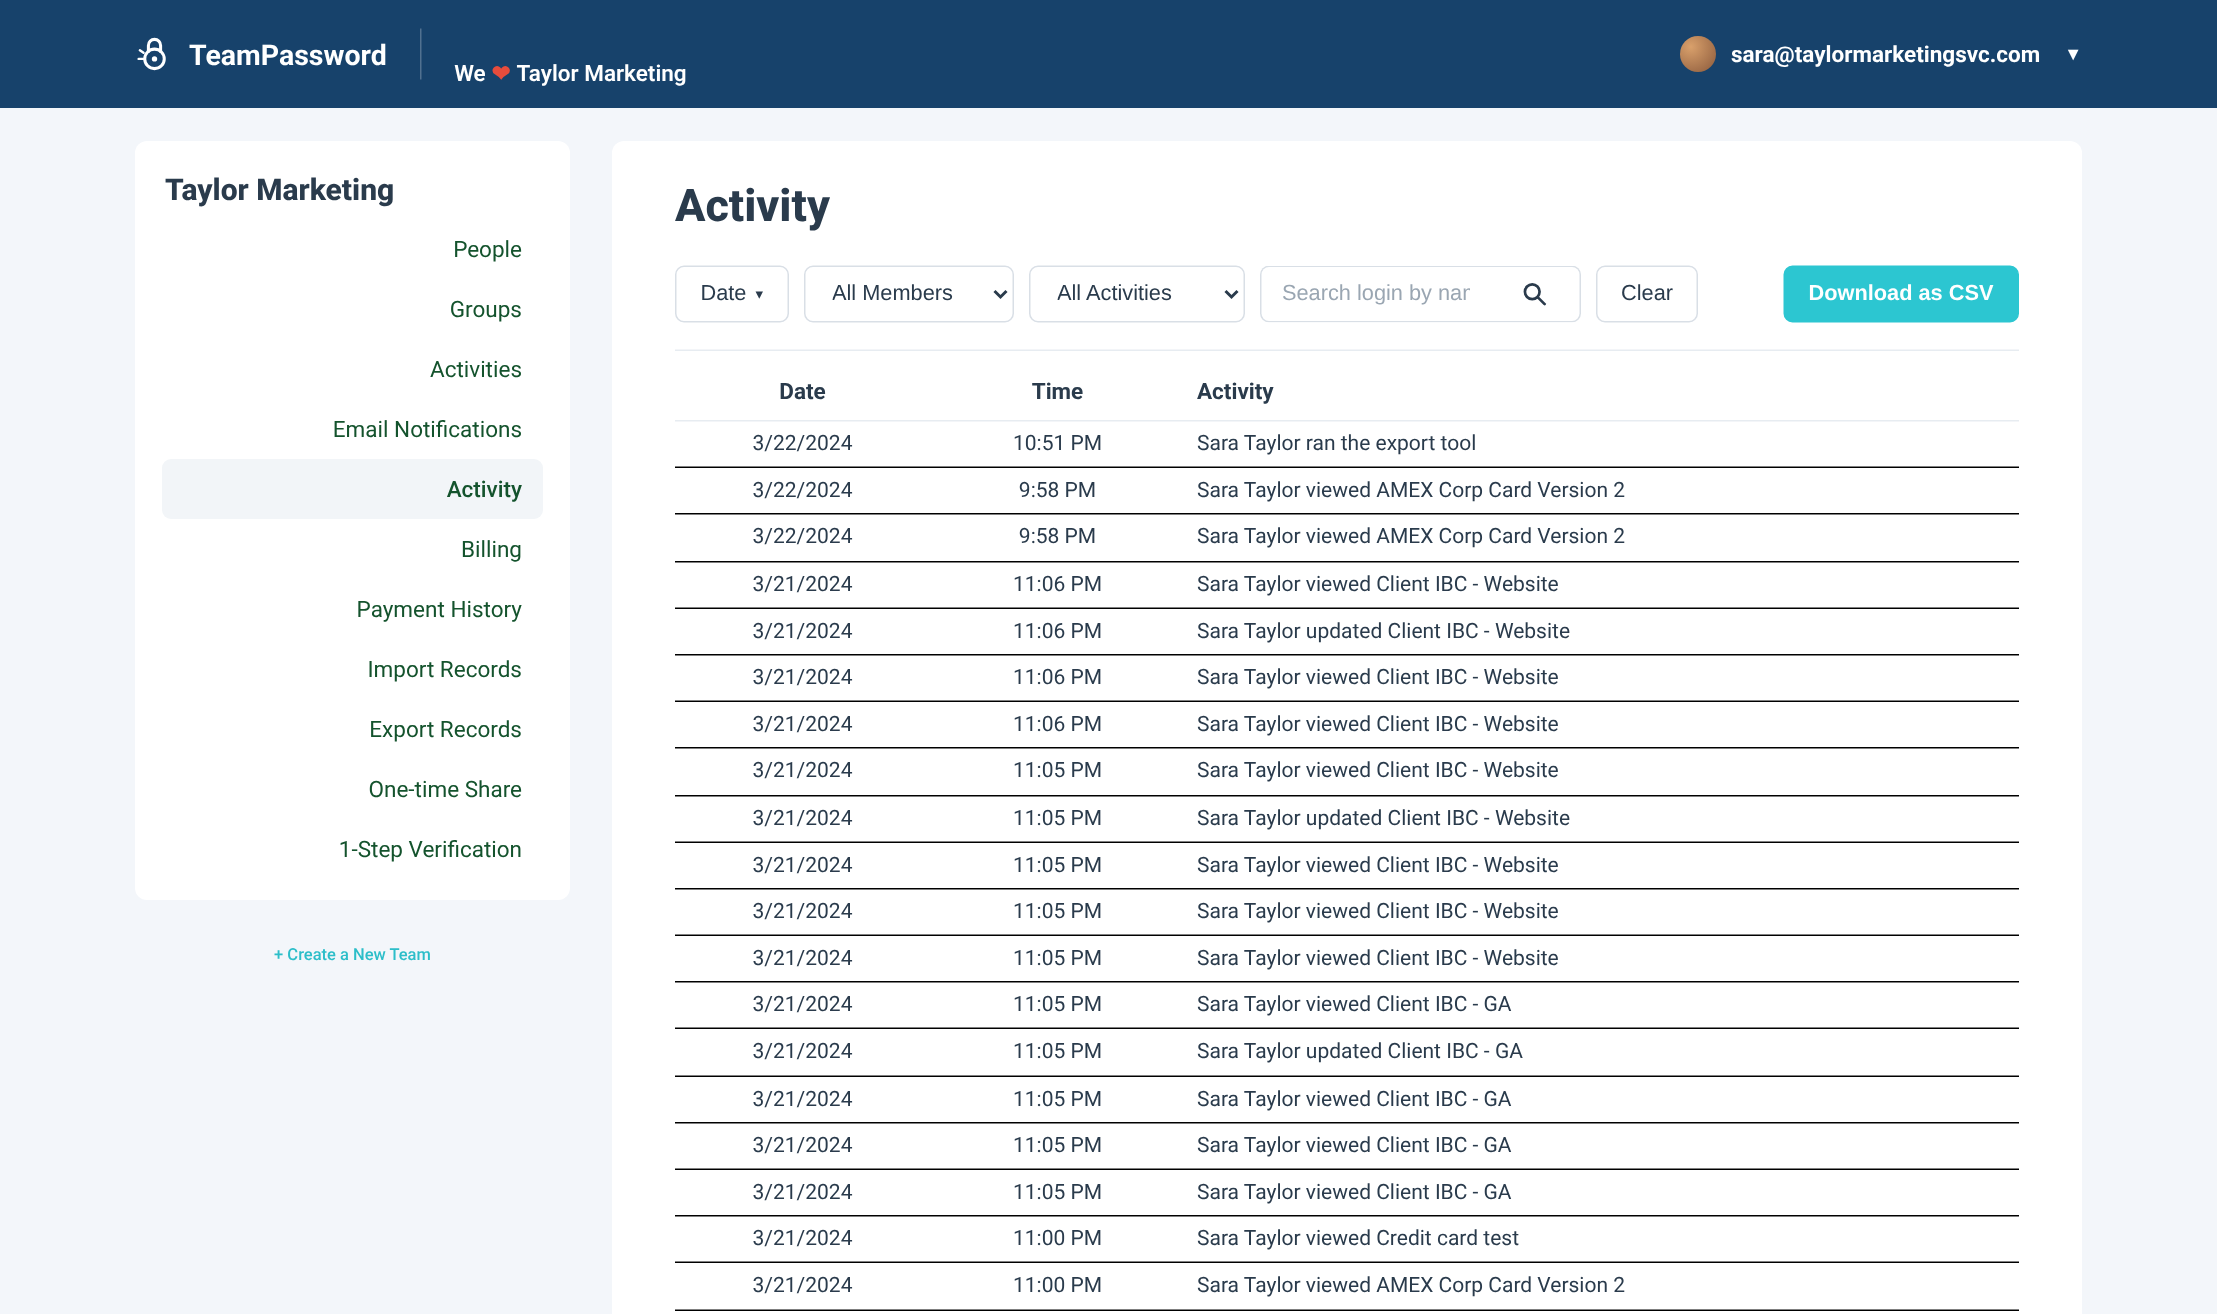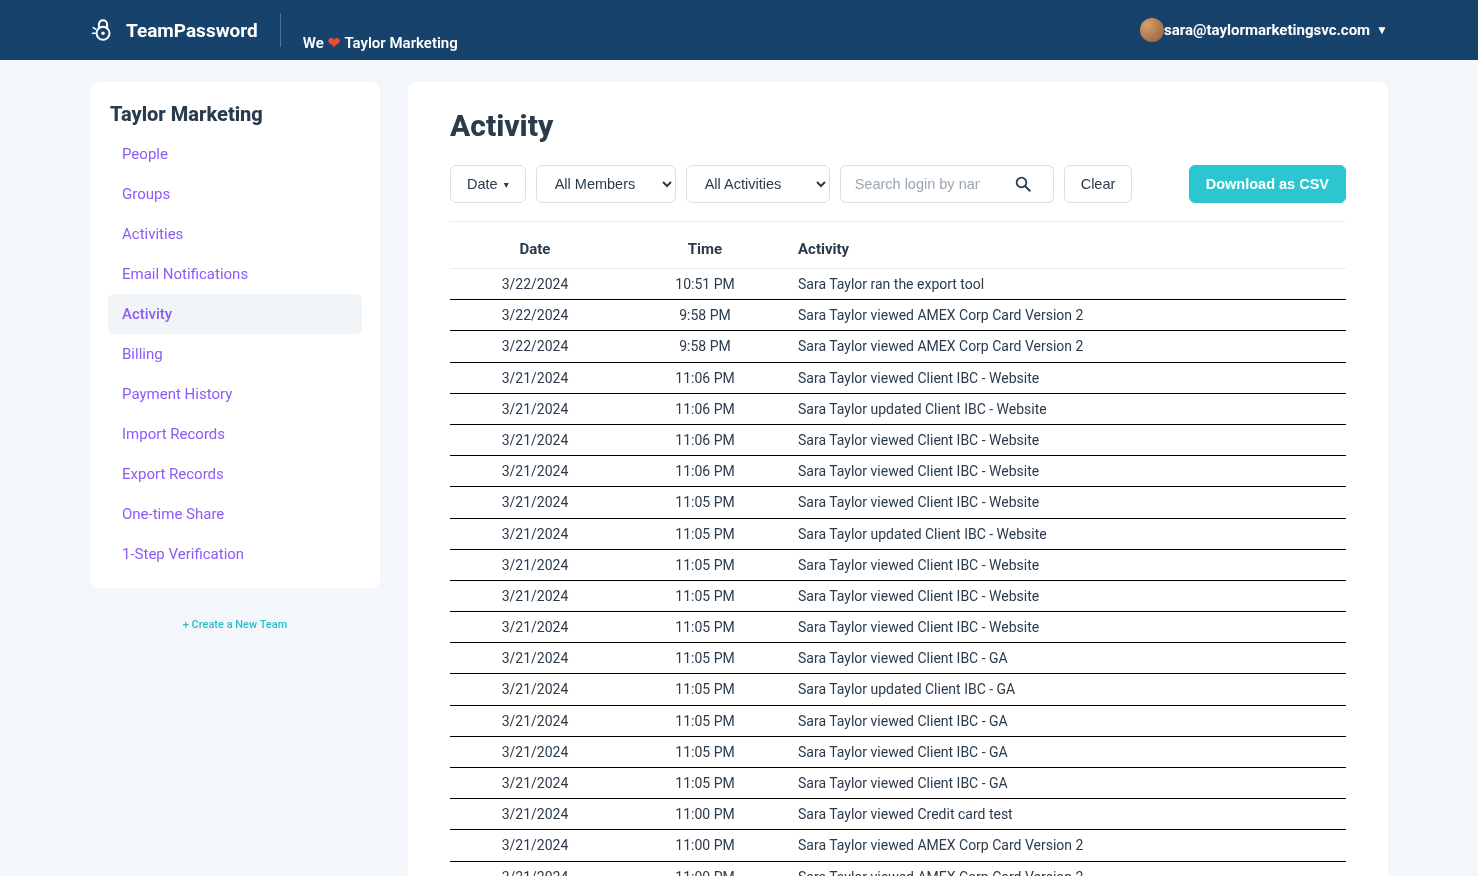--- a/index.html
+++ b/index.html
@@ -5,34 +5,34 @@
   * { box-sizing: border-box; margin: 0; padding: 0; }
   body {
     font-family: -apple-system, BlinkMacSystemFont, "Segoe UI", Roboto, "Helvetica Neue", Arial, sans-serif;
     background: #f3f6fa;
     color: #2a3b4c;
     font-size: 14px;
   }
   .header {
     background: #17426b;
     color: #fff;
-    height: 60px;
+    height: 72px;
     display: flex;
     align-items: center;
     padding: 0 90px;
     justify-content: space-between;
   }
   .header-left { display: flex; align-items: center; gap: 22px; }
   .logo-wrap { display: flex; align-items: center; gap: 10px; }
   .logo-icon { width: 26px; height: 26px; }
   .logo-text { font-size: 19px; font-weight: 700; color: #fff; }
   .vline { width: 1px; height: 34px; background: rgba(255,255,255,0.25); }
   .tagline { font-size: 15px; font-weight: 600; color: #fff; display:flex; gap:4px;margin-top:25px;}
   .tagline .heart { color: #e74c3c; font-size:15px;}
-  .header-right { display: flex; align-items: center; cursor: pointer; }
+  .header-right { display: flex; align-items: center; gap: 10px; cursor: pointer; }
   .avatar {
     width: 24px; height: 24px; border-radius: 50%;
     background: radial-gradient(circle at 30% 30%, #d9a06b, #8b5a3c);
   }
   .user-email { font-weight: 700; font-size: 15px; color: #fff; }
   .caret-down { color:#fff; font-size:12px; margin-left:6px;}
 
   .layout {
     display: flex;
     gap: 28px;
@@ -43,23 +43,24 @@
   .sidebar {
     width: 290px;
     background: #fff;
     border-radius: 8px;
     padding: 20px 18px 14px;
   }
   .team-name { font-size: 20px; font-weight: 800; color: #2a3b4c; margin-bottom: 8px; padding-left:2px;}
   .side-item {
     padding: 11px 14px;
     font-size: 15px;
-    color: #8b5cf6;
+    color: #14532d;
     border-radius: 6px;
     cursor: pointer;
+    text-align: right;
   }
   .side-item.active { background: #f2f5f8; font-weight: 500; }
   .new-team {
     text-align: center;
     color: #2cbec9;
     font-size: 11px;
     font-weight: 500;
     margin-top: 30px;
     cursor: pointer;
   }

